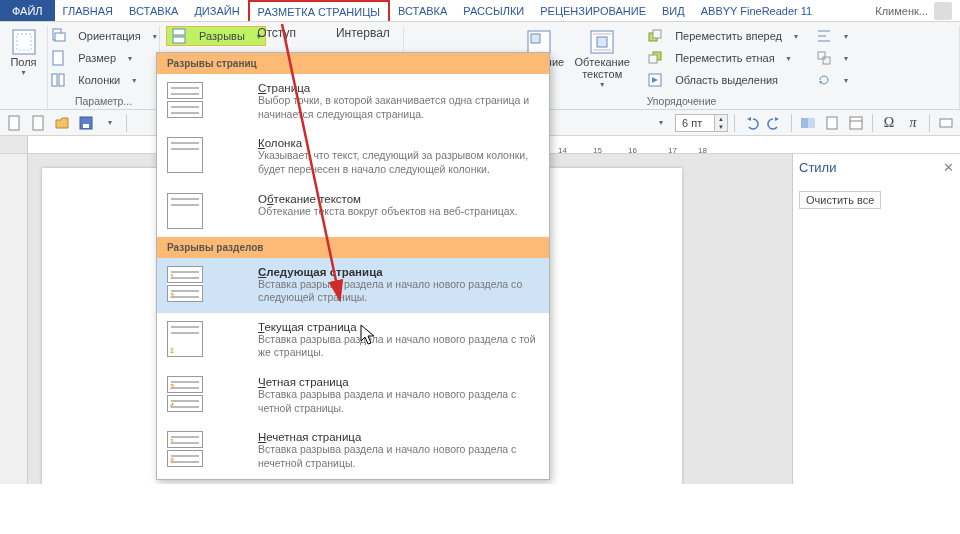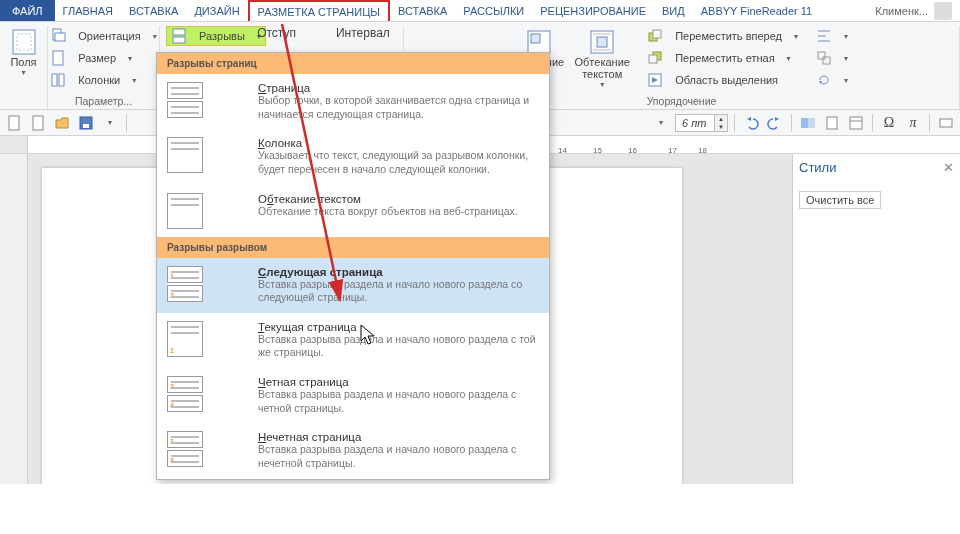--- a/index.html
+++ b/index.html
@@ -18,21 +18,21 @@
   .rgroup { display: flex; flex-direction: column; align-items: center; border-right: 1px solid #e0e0e0; padding: 0 6px 2px; }
   .rgroup .label { font-size: 10.5px; color: #666; margin-top: auto; }
   .rcol { display: flex; flex-direction: column; gap: 2px; }
   .rrow { display: flex; gap: 2px; }
   .rbtn { display: flex; align-items: center; gap: 12px; padding: 1px 4px; font-size: 11px; color: #444; cursor: pointer; border: 1px solid transparent; white-space: nowrap; }
   .rbtn.active { background: #bef264; border-color: #e5b84e; }
   .big-btn { display: flex; flex-direction: column; align-items: center; padding: 2px 4px; font-size: 11px; cursor: pointer; }
   .ico { width: 16px; height: 16px; display: inline-block; }
   .ico-lg { width: 28px; height: 28px; }
   .chev { font-size: 8px; color: #666; }
-  .spin-input { display: inline-flex; align-items: center; border: 1px solid #bcbcbc; background: #fff; height: 18px; font-style: italic; }
+  .spin-input { display: inline-flex; align-items: center; border: 1px solid #bcbcbc; background: #fff; height: 18px; }
   .spin-input span { padding: 0 6px; font-size: 11px; min-width: 38px; }
   .spin-btns { display: flex; flex-direction: column; border-left: 1px solid #bcbcbc; }
   .spin-btns div { width: 12px; height: 8px; font-size: 6px; text-align: center; line-height: 8px; background: #f0f0f0; }
 
   
   .qat { display: flex; align-items: center; height: 26px; background: #f5f6f7; border-bottom: 1px solid #d4d4d4; padding: 0 4px; gap: 4px; position: relative; }
   .qbtn { width: 20px; height: 20px; display: flex; align-items: center; justify-content: center; cursor: pointer; }
   .qsep { width: 1px; height: 18px; background: #ccc; margin: 0 2px; }
 
   
@@ -364,21 +364,21 @@
   </div>
 
   <div class="dd-item">
     <div class="dd-ico mini-lines"></div>
     <div class="dd-texts">
       <div class="dd-title"><span>О<u>б</u>текание текстом</span></div>
       <div class="dd-desc">Обтекание текста вокруг объектов на веб-страницах.</div>
     </div>
   </div>
 
-  <div class="dd-section">Разрывы разрывом</div>
+  <div class="dd-section">Разрывы разделов</div>
 
   <div class="dd-item hover">
     <div class="dd-ico dbl">
       <div class="mini-lines">
           <span class="mini-sect">1</span>
         </div>
       <div class="mini-lines">
           <span class="mini-sect">2</span>
         </div>
     </div>

